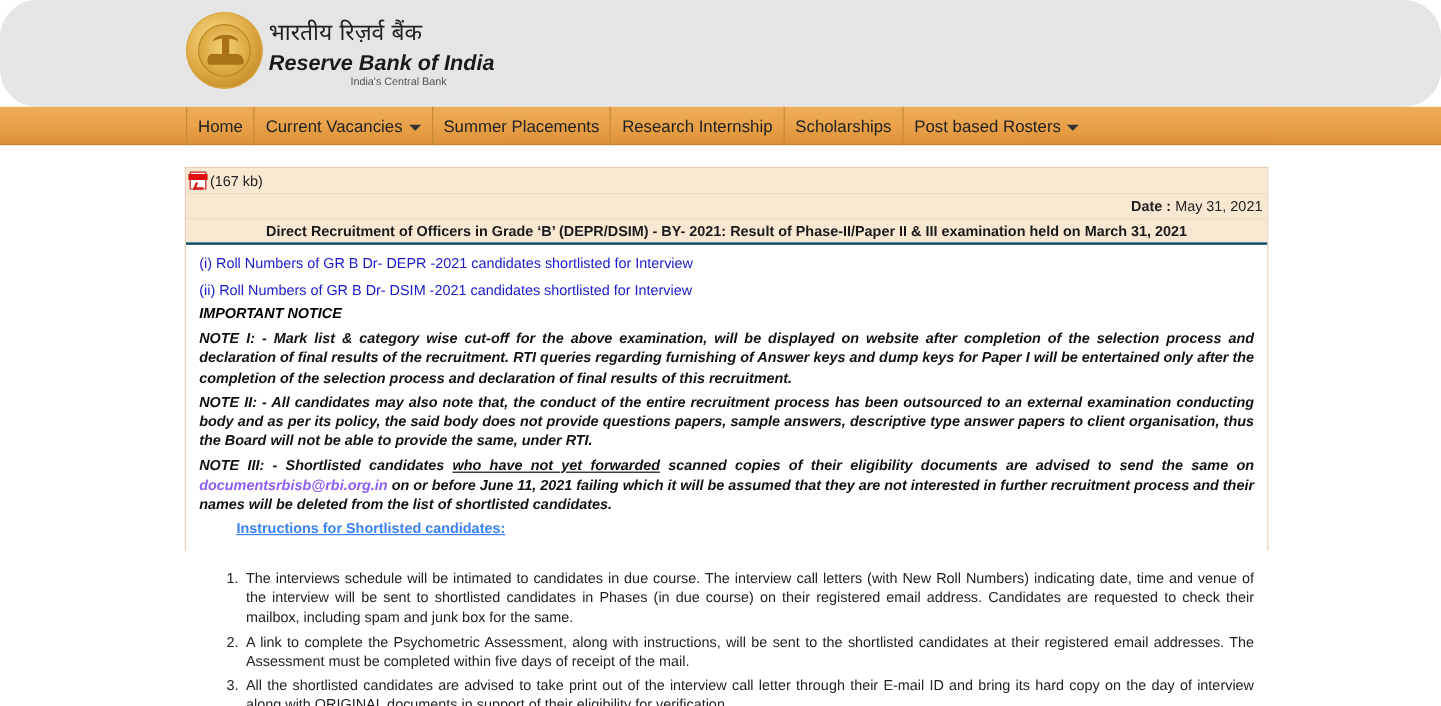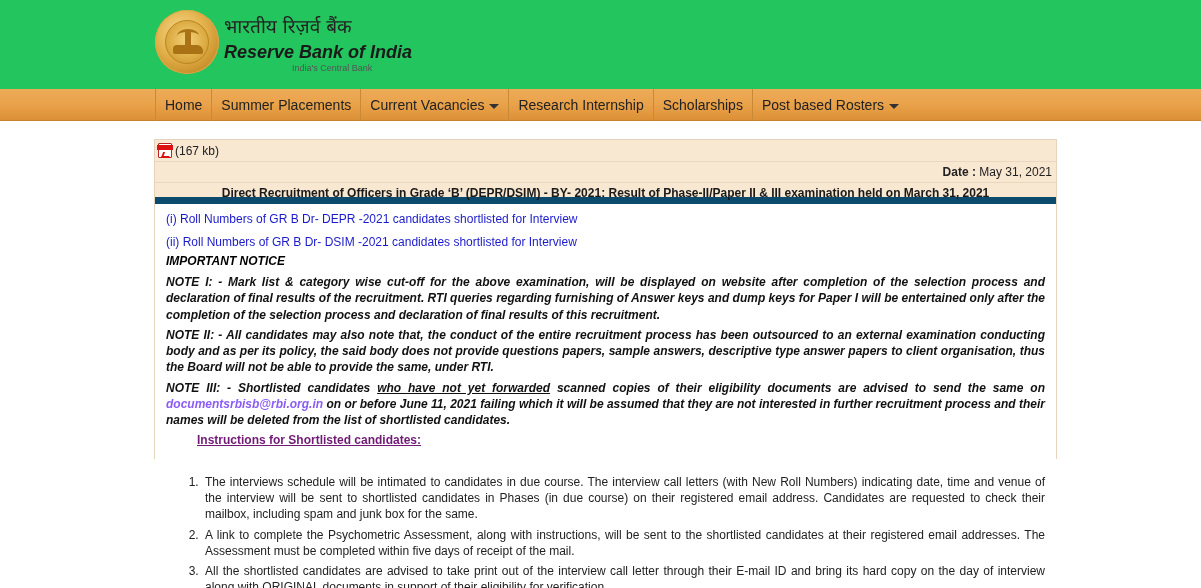--- a/index.html
+++ b/index.html
@@ -1,20 +1,20 @@
 <!DOCTYPE html>
 <html><head>
   <meta charset="utf-8">
   <style>
     * { box-sizing: border-box; margin: 0; padding: 0; }
     html, body { width: 1201px; height: 588px; overflow: hidden; background: #ffffff; }
     body { font-family: "Liberation Sans", sans-serif; font-size: 12px; color: #000; }
 
     
-    .header { position: relative; height: 89px; background: #22c55e; }
+    .header { position: relative; height: 89px; background: #e5e5e5; border-radius: 31px; }
     .logo-emblem {
       position: absolute; left: 155px; top: 10px; width: 64px; height: 64px; border-radius: 50%;
       background: radial-gradient(circle at 40% 35%, #f6d98a 0%, #e2b04a 45%, #c48a26 80%, #a9721a 100%);
       box-shadow: 0 0 0 1px #d8a948 inset;
     }
     .logo-emblem .inner {
       position: absolute; left: 10px; top: 10px; width: 44px; height: 44px; border-radius: 50%;
       border: 1px solid #b9861f;
       background: radial-gradient(circle at 50% 45%, #f4d27a 0%, #dcab43 60%, #c8912a 100%);
     }
@@ -68,32 +68,32 @@
     .pdf-icon::after {
       content: ""; position: absolute; left: 3px; top: 8px; width: 6px; height: 4px;
       border-left: 2px solid #d11; border-bottom: 2px solid #d11; transform: skewX(-20deg);
     }
     .row-date {
       height: 21px; background: #f8e7d1; border-bottom: 1px solid #ead7bf;
       text-align: right; padding-right: 4px; line-height: 21px; font-size: 12px; color: #222;
     }
     .row-date b { font-weight: bold; }
     .row-title {
-      height: 21px; background: #f8e7d1; border-bottom: 7px solid #0c4a6e;
+      height: 21px; background: #f8e7d1; border-bottom: 2px solid #0c4a6e;
       text-align: center; line-height: 21px; font-size: 12px; font-weight: bold; color: #1a1a1a;
     }
     .body-area { padding: 7px 11px 0 11px; }
     .link { display: block; color: #1a1acc; font-size: 12px; line-height: 16px; margin-bottom: 7px; text-decoration: none; cursor: pointer; }
     .notice-head { font-weight: bold; font-style: italic; font-size: 12px; line-height: 14px; margin-top: -3px; margin-bottom: 6px; }
     .note {
       font-style: italic; font-weight: bold; font-size: 12px; line-height: 16.3px; text-align: justify; margin-bottom: 4px; color: #111;
     }
     .note .u { text-decoration: underline; }
     .note .email { color: #8b5cf6; cursor: pointer; font-style: italic; }
-    .instr-head { font-weight: bold; text-decoration: underline; font-size: 12px; line-height: 15px; margin-top: 1px; color: #701a75; padding-left: 31px; }
+    .instr-head { font-weight: bold; text-decoration: underline; font-size: 12px; line-height: 15px; margin-top: 1px; color: #3b82f6; padding-left: 31px; }
     ol.instructions { margin-top: 26px; padding-left: 36px; }
     ol.instructions li { font-size: 12px; line-height: 16.3px; text-align: justify; margin-bottom: 4px; color: #222; padding-left: 3px; }
   </style>
 </head>
 <body>
 
 <div class="header">
   <div class="logo-emblem">
     <div class="inner">
       <div class="palm"></div>
@@ -104,25 +104,25 @@
   <div class="logo-english">Reserve Bank of India</div>
   <div class="logo-tag">India's Central Bank</div>
 </div>
 
 <div class="navbar">
   <div class="nav-inner">
     <div class="nav-item">
       <span>Home</span>
     </div>
     <div class="nav-item">
-      <span>Summer Placements</span>
+      <span>Current Vacancies</span>
+      <span class="caret"></span>
     </div>
     <div class="nav-item">
-      <span>Current Vacancies</span>
-      <span class="caret"></span>
+      <span>Summer Placements</span>
     </div>
     <div class="nav-item">
       <span>Research Internship</span>
     </div>
     <div class="nav-item">
       <span>Scholarships</span>
     </div>
     <div class="nav-item last">
       <span>Post based Rosters</span>
       <span class="caret"></span>

